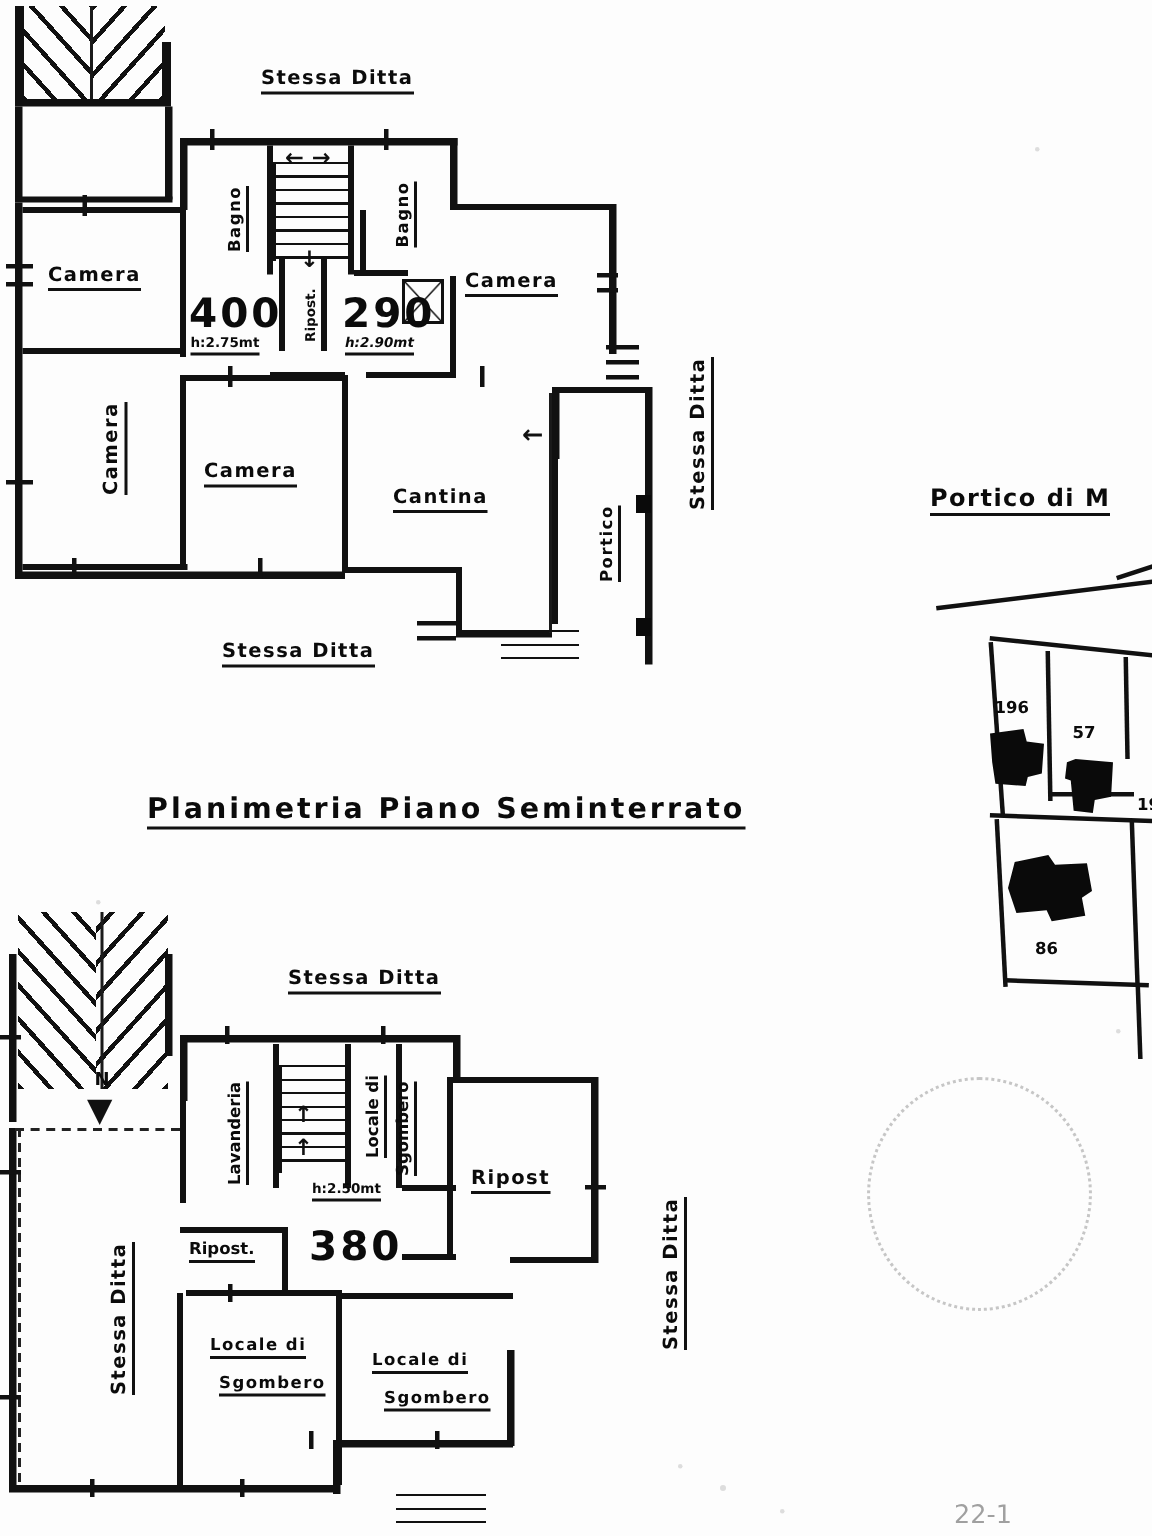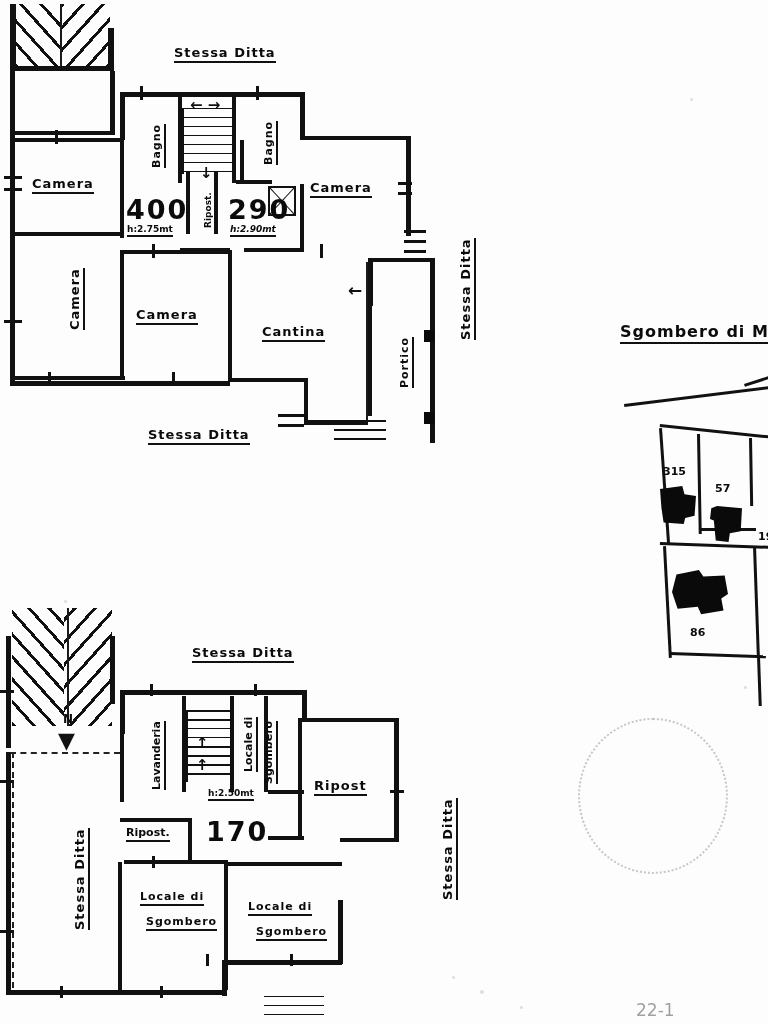--- a/index.html
+++ b/index.html
@@ -154,20 +154,21 @@
     <span class="hw lbl-s u rot90" style="left:262px;top:165px;">Bagno</span>
     <span class="hw tiny u rot90" style="left:203px;top:228px;">Ripost.</span>
     <span class="hw lbl-s u rot90" style="left:398px;top:388px;">Portico</span>
 
     <span class="hw big" style="left:126px;top:194px;">400</span>
     <span class="hw tiny u" style="left:127px;top:224px;">h:2.75mt</span>
     <span class="hw big" style="left:228px;top:194px;">290</span>
     <span class="hw tiny u" style="left:230px;top:224px;font-style:italic;">h:2.90mt</span>
   </div>
 
+  <span class="hw title u" style="left:98px;top:528px;">Planimetria Piano Seminterrato</span>
 
   <div>
 
     <div class="hatch" style="left:12px;top:608px;width:52px;height:118px;"></div>
     <div class="hatch2" style="left:64px;top:608px;width:48px;height:118px;"></div>
     <div class="wall" style="left:6px;top:636px;width:5px;height:112px;"></div>
     <div class="wall" style="left:110px;top:636px;width:5px;height:68px;"></div>
     <div class="thin" style="left:67px;top:608px;width:2px;height:118px;"></div>
     <div class="arrow" style="left:58px;top:730px;font-size:22px;">▼</div>
     <span class="hw tiny" style="left:63px;top:712px;font-size:12px;">N</span>
@@ -225,45 +226,45 @@
     <span class="hw tiny u" style="left:126px;top:826px;font-size:11px;">Ripost.</span>
     <span class="hw lbl u" style="left:314px;top:778px;">Ripost</span>
     <span class="hw lbl-s u" style="left:140px;top:890px;">Locale di</span>
     <span class="hw lbl-s u" style="left:146px;top:915px;">Sgombero</span>
     <span class="hw lbl-s u" style="left:248px;top:900px;">Locale di</span>
     <span class="hw lbl-s u" style="left:256px;top:925px;">Sgombero</span>
     <span class="hw tiny u rot90" style="left:242px;top:772px;font-size:11px;">Locale di</span>
     <span class="hw tiny u rot90" style="left:262px;top:784px;font-size:11px;">Sgombero</span>
     <span class="hw tiny u rot90" style="left:150px;top:790px;font-size:11px;">Lavanderia</span>
 
-    <span class="hw big" style="left:206px;top:816px;">170</span>
+    <span class="hw big" style="left:206px;top:816px;">380</span>
     <span class="hw tiny u" style="left:208px;top:788px;">h:2.50mt</span>
   </div>
 
   <div>
-    <span class="hw lbl u" style="left:620px;top:322px;font-size:16px;letter-spacing:1px;">Sgombero di M</span>
+    <span class="hw lbl u" style="left:620px;top:322px;font-size:16px;letter-spacing:1px;">Portico di M</span>
 
     <div class="plotline" style="left:624px;top:404px;width:150px;height:3px;transform:rotate(-7deg);"></div>
     <div class="plotline" style="left:660px;top:424px;width:112px;height:3px;transform:rotate(6deg);"></div>
     <div class="plotline" style="left:662px;top:428px;width:116px;height:3px;transform:rotate(86deg);"></div>
     <div class="plotline" style="left:700px;top:434px;width:100px;height:3px;transform:rotate(89deg);"></div>
     <div class="plotline" style="left:752px;top:438px;width:68px;height:3px;transform:rotate(89deg);"></div>
     <div class="plotline" style="left:660px;top:542px;width:112px;height:3px;transform:rotate(2deg);"></div>
     <div class="plotline" style="left:666px;top:546px;width:112px;height:3px;transform:rotate(87deg);"></div>
     <div class="plotline" style="left:756px;top:546px;width:110px;height:3px;transform:rotate(88deg);"></div>
     <div class="plotline" style="left:670px;top:652px;width:96px;height:3px;transform:rotate(2deg);"></div>
     <div class="plotline" style="left:700px;top:528px;width:56px;height:3px;transform:rotate(0deg);"></div>
     <div class="plotline" style="left:760px;top:656px;width:50px;height:3px;transform:rotate(88deg);"></div>
     <div class="plotline" style="left:744px;top:384px;width:36px;height:3px;transform:rotate(-18deg);"></div>
 
     <div class="blob" style="left:660px;top:486px;width:36px;height:38px;clip-path:polygon(0 8%,62% 0,68% 22%,100% 26%,96% 78%,70% 84%,66% 100%,10% 96%,4% 58%);"></div>
     <div class="blob" style="left:710px;top:506px;width:32px;height:36px;clip-path:polygon(22% 0,100% 6%,96% 70%,62% 76%,58% 100%,18% 96%,12% 40%,0 36%,4% 6%);"></div>
     <div class="blob" style="left:672px;top:570px;width:56px;height:46px;clip-path:polygon(8% 10%,48% 0,56% 14%,94% 12%,100% 52%,88% 62%,92% 88%,52% 96%,46% 80%,10% 84%,0 48%);"></div>
 
-    <span class="hw parcel" style="left:663px;top:465px;">315</span>
+    <span class="hw parcel" style="left:663px;top:465px;">196</span>
     <span class="hw parcel" style="left:715px;top:482px;text-align:center;">57</span>
     <span class="hw parcel" style="left:690px;top:626px;">86</span>
     <span class="hw parcel" style="left:758px;top:530px;">19</span>
   </div>
 
   <div class="stamp" style="left:578px;top:718px;width:146px;height:152px;"></div>
   <span class="smudge" style="left:636px;top:1000px;font-size:17px;opacity:.55;">22-1</span>
 
   <div class="noise" style="left:690px;top:98px;width:3px;height:3px;"></div>
   <div class="noise" style="left:744px;top:686px;width:3px;height:3px;"></div>

